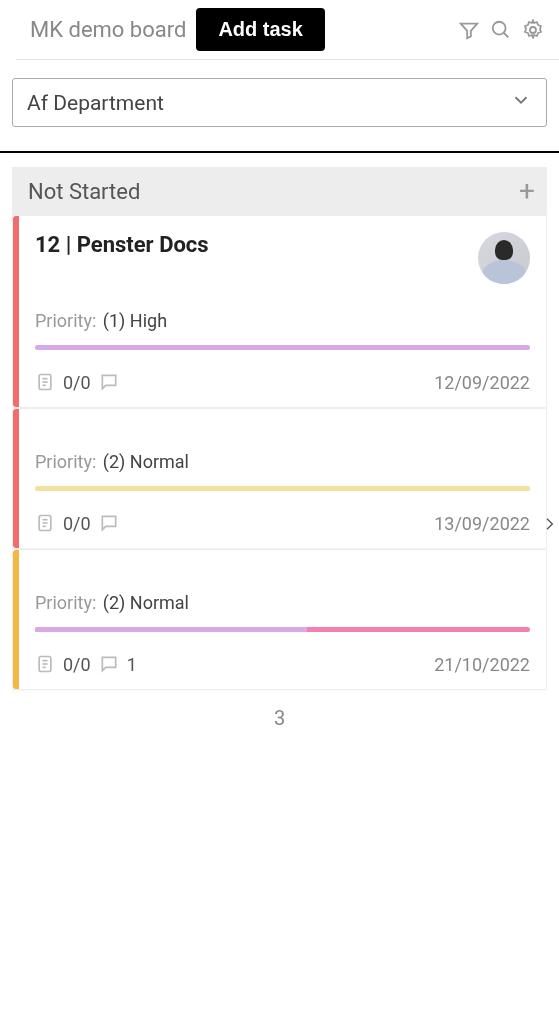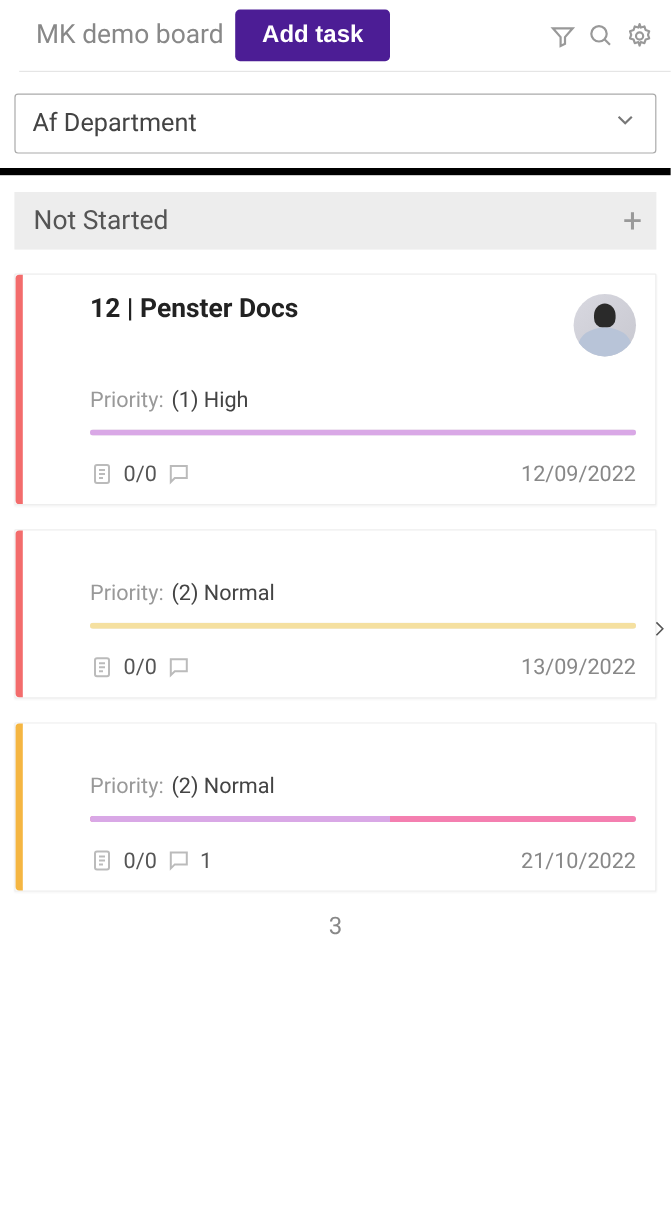--- a/index.html
+++ b/index.html
@@ -18,43 +18,43 @@
     border-bottom: 1px solid #e5e5e5;
     margin-left: 16px;
   }
   .board-title {
     color: #888;
     font-size: 22px;
     flex: 0 0 auto;
     margin-left: 4px;
   }
   .add-task-btn {
-    background: #4c1d95;
+    background: #000000;
     color: #fff;
     border: none;
     border-radius: 4px;
     font-size: 20px;
     font-weight: 700;
     padding: 10px 22px;
     cursor: pointer;
     margin-left: 10px;
   }
   .header-spacer { flex: 1; }
   .header-icon {
     color: #999;
     cursor: pointer;
     display: flex;
     align-items: center;
     justify-content: center;
     width: 32px;
     height: 32px;
   }
   .dropdown-wrap {
-    padding: 18px 12px 12px 12px;
-    border-bottom: 6px solid #000000;
+    padding: 18px 12px 24px 12px;
+    border-bottom: 2px solid #000000;
   }
   .dropdown {
     border: 1px solid #aaa;
     border-radius: 3px;
     display: flex;
     align-items: center;
     justify-content: space-between;
     padding: 10px 14px;
     font-size: 21px;
     color: #444;
@@ -77,25 +77,24 @@
     color: #999;
     font-size: 28px;
     font-weight: 400;
     cursor: pointer;
     line-height: 1;
   }
   .card {
     background: #fff;
     border: 1px solid #eee;
     border-radius: 1px;
-    margin-top: 20px;
+    margin-top: 0;
     display: flex;
     box-shadow: 0 1px 2px rgba(0,0,0,0.04);
     position: relative;
-    gap: 40px;
   }
   .card-stripe {
     width: 6px;
     border-radius: 3px 0 0 3px;
     flex-shrink: 0;
   }
   .stripe-red { background: #f36c6c; }
   .stripe-yellow { background: #f5b642; }
   .card-body {
     flex: 1;

